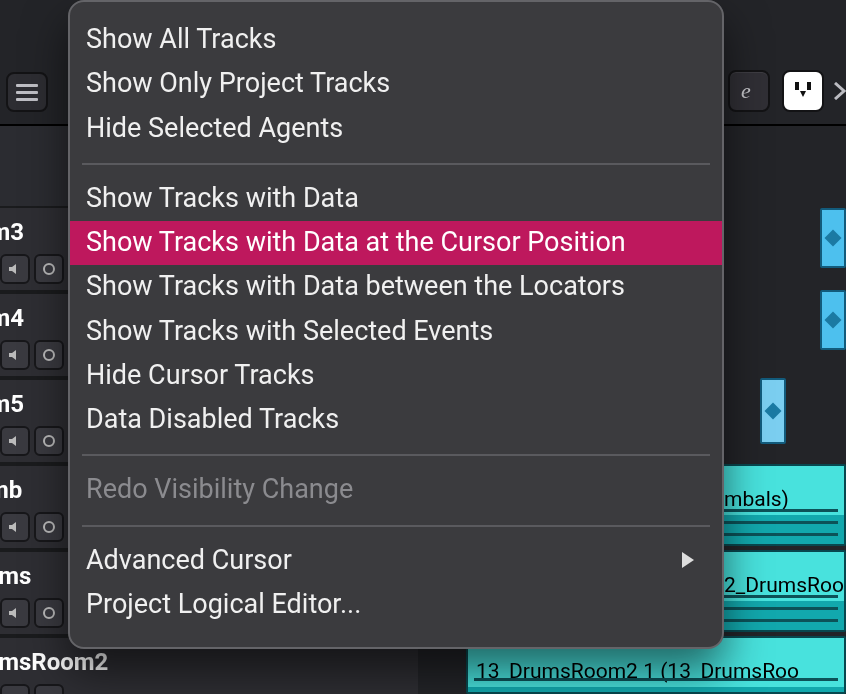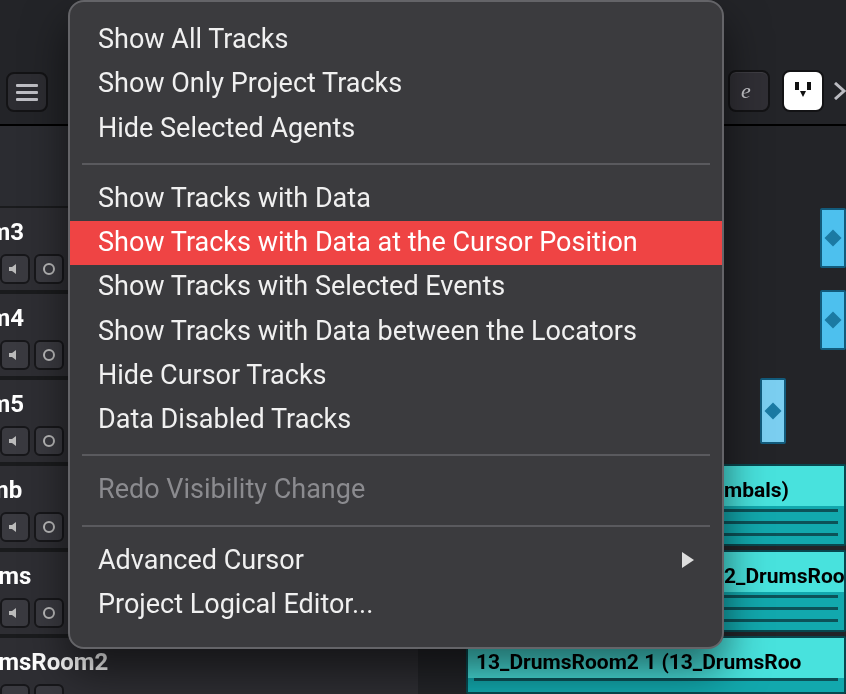--- a/index.html
+++ b/index.html
@@ -28,30 +28,30 @@
   .track-row { position:absolute; left:0; right:0; height:86px; border-top:2px solid #1a1b1d; border-bottom:2px solid #1a1b1d; background:#2e2e33; }
   .track-name { position:absolute; left:0; top:10px; font-size:24px; font-weight:700; color:#fff; white-space:nowrap; }
   .track-btns { position:absolute; left:0; top:46px; display:flex; gap:4px; }
   .tbtn { width:30px; height:30px; border-radius:6px; background:#3a3a40; border:2px solid #17171a; display:flex; align-items:center; justify-content:center; }
   .tbtn svg{ width:16px; height:16px; }
 
   
   .clip { position:absolute; border:2px solid #0f5560; border-radius:2px; overflow:hidden; }
   .clip.cy { background:#12a8ad; border-color:#08484f; }
   .clip.cy .clip-title { background:#48e2dd; color:#000; }
-  .clip-title { font-size:21px; font-weight:700; padding:12px 8px 4px 8px; white-space:nowrap; overflow:hidden; }
+  .clip-title { font-size:21px; font-weight:400; padding:21px 8px 4px 8px; white-space:nowrap; overflow:hidden; }
   .wave { position:absolute; left:6px; right:6px; top:36px; bottom:4px; }
   .wave-line { position:absolute; left:0; right:0; height:3px; background:#0c5258; top:50%; }
   .wave-line.top { top:18%; }
   .wave-line.bot { top:82%; }
 
   
   .menu { position:absolute; left:68px; top:0; width:656px; background:#3b3b3e; border:2px solid #646468; border-radius:16px; box-shadow:0 22px 44px rgba(0,0,0,.55); padding:16px 0 20px 0; }
-  .menu-item { padding:3px 28px 4px 28px; font-size:27px; color:#f0f0f0; display:flex; align-items:center; justify-content:space-between; cursor:default; line-height:1.38; }
-  .menu-item.highlight { background:#ef4444; color:#fff; }
+  .menu-item { padding:3px 28px 4px 16px; font-size:27px; color:#f0f0f0; display:flex; align-items:center; justify-content:space-between; cursor:default; line-height:1.38; }
+  .menu-item.highlight { background:#be185d; color:#fff; }
   .menu-item.disabled { color:#8b8b8f; }
   .menu-sep { margin:12px 12px; height:2px; background:#5a5a5e; }
   .submenu-arrow { display:inline-block; width:0; height:0; border-left:12px solid #ddd; border-top:8px solid transparent; border-bottom:8px solid transparent; }
 
   
   .sliver { position:absolute; width:26px; border:2px solid #125b7c; border-radius:2px; background:#4dc0ee; }
   .sliver .notch { position:absolute; left:50%; top:50%; width:12px; height:12px; background:#1b7aa3; transform:translate(-50%,-50%) rotate(45deg); }
 
   
   .burger { position:absolute; top:72px; left:6px; height:40px; width:42px; border-radius:8px; background:#2d2d32; border:2px solid #131315; display:flex; align-items:center; justify-content:center; }
@@ -249,24 +249,24 @@
         <span>Hide Selected Agents</span>
       </div>
     <div class="menu-sep"></div>
     <div class="menu-item">
         <span>Show Tracks with Data</span>
       </div>
     <div class="menu-item highlight">
         <span>Show Tracks with Data at the Cursor Position</span>
       </div>
     <div class="menu-item">
+        <span>Show Tracks with Data between the Locators</span>
+      </div>
+    <div class="menu-item">
         <span>Show Tracks with Selected Events</span>
-      </div>
-    <div class="menu-item">
-        <span>Show Tracks with Data between the Locators</span>
       </div>
     <div class="menu-item">
         <span>Hide Cursor Tracks</span>
       </div>
     <div class="menu-item">
         <span>Data Disabled Tracks</span>
       </div>
     <div class="menu-sep"></div>
     <div class="menu-item disabled">
         <span>Redo Visibility Change</span>

